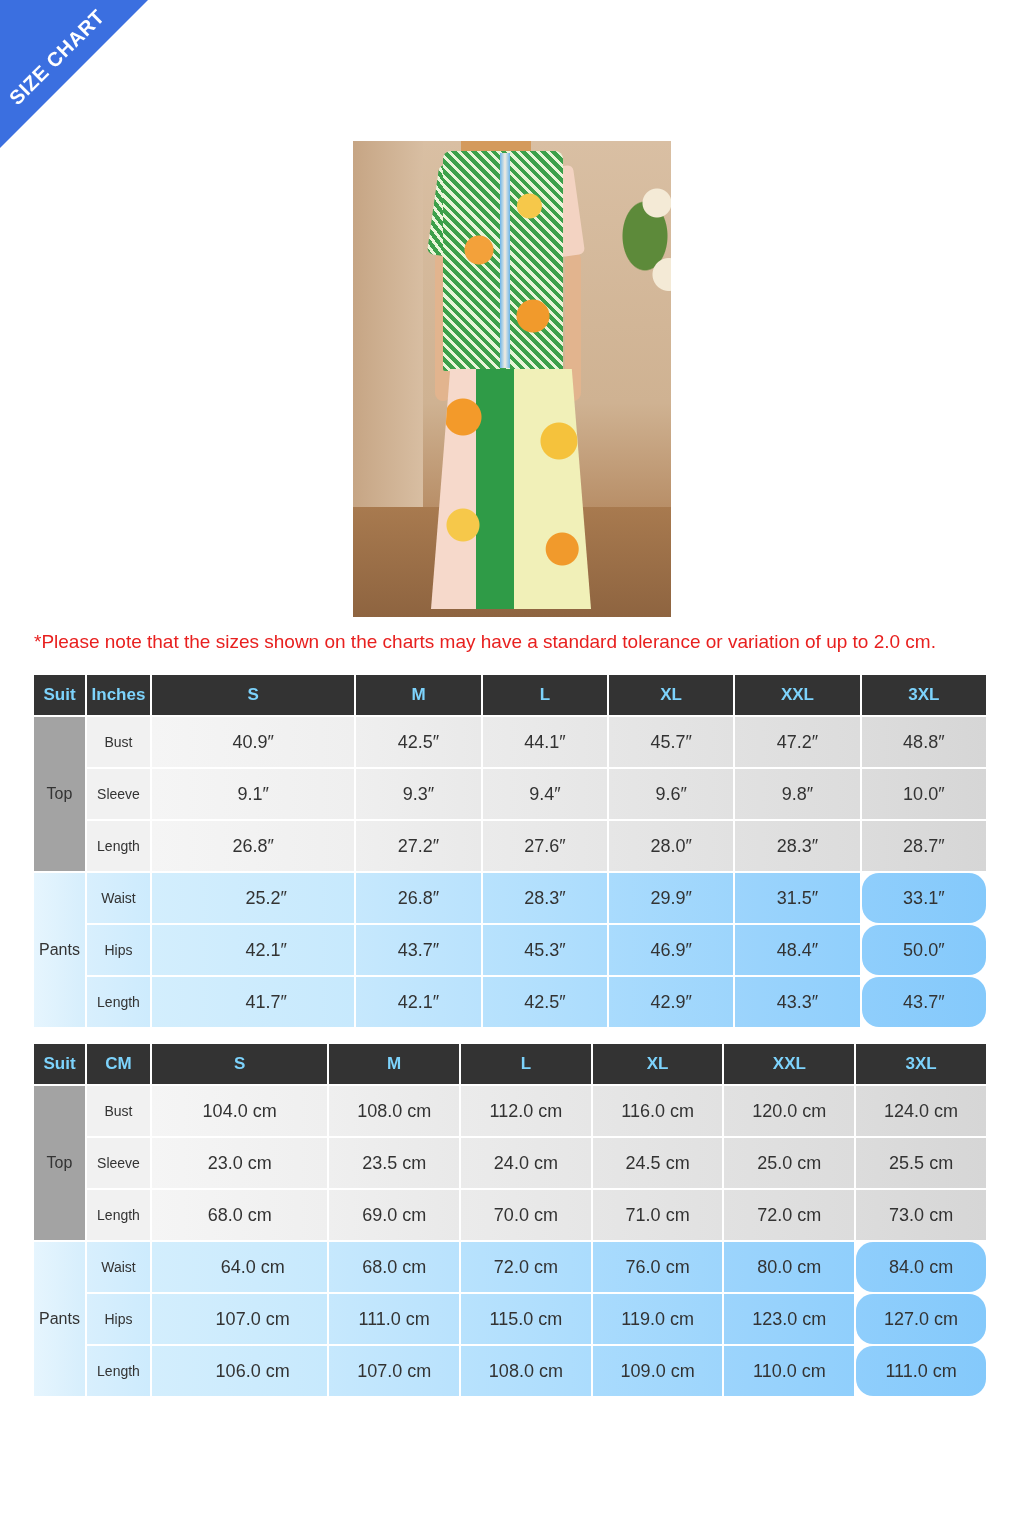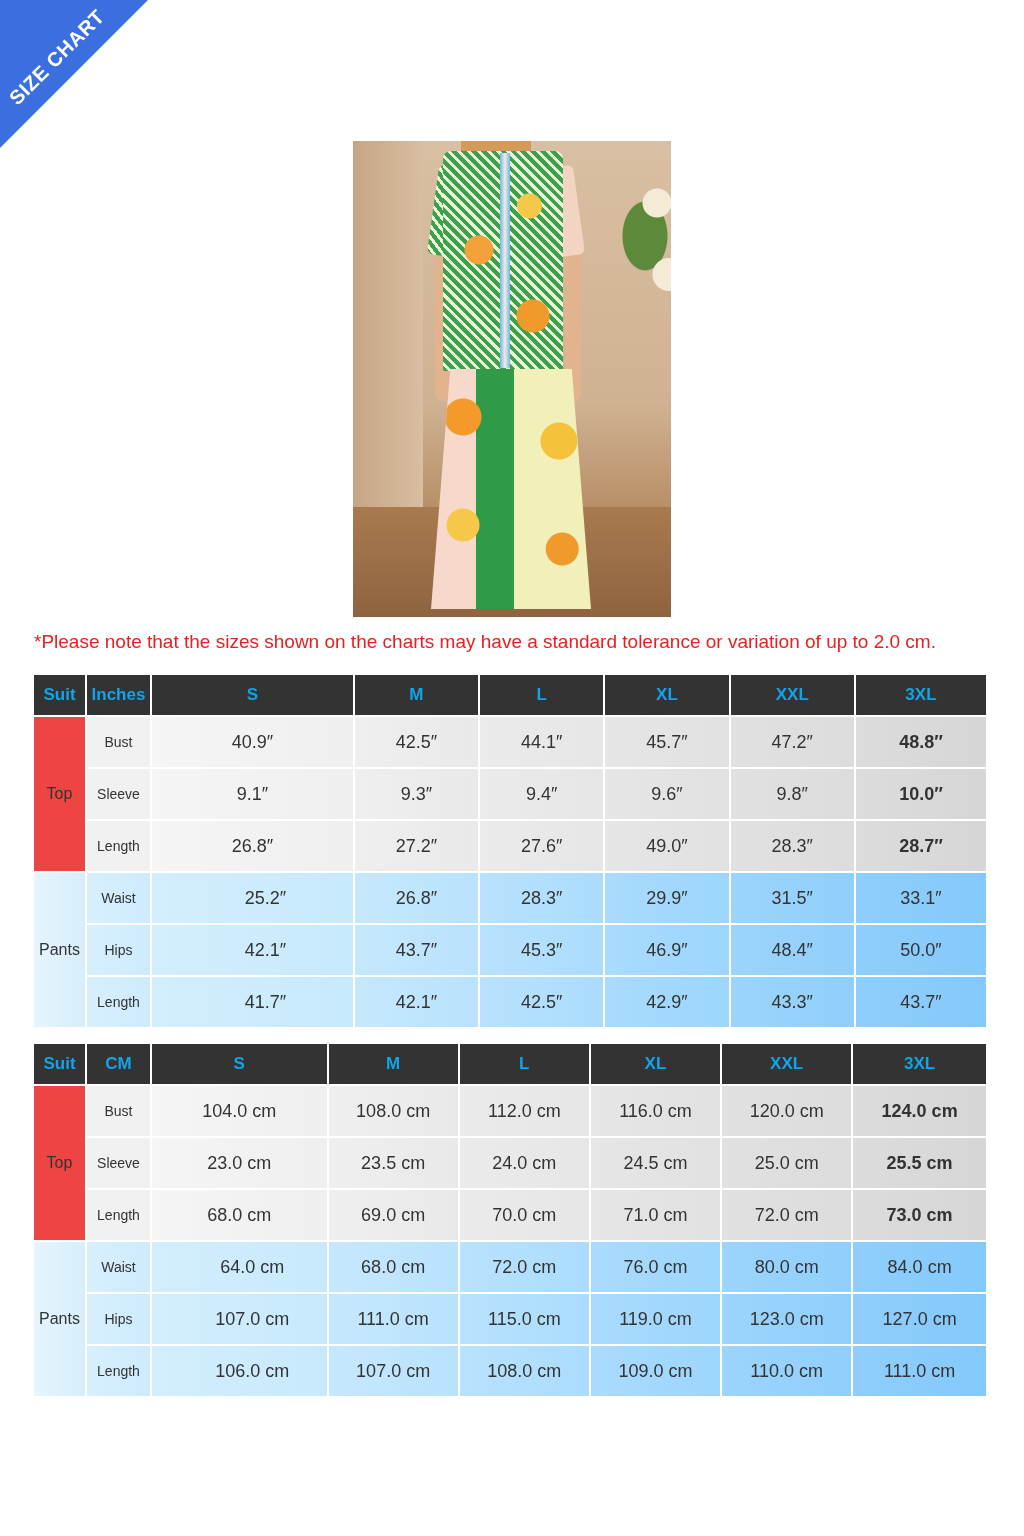--- a/index.html
+++ b/index.html
@@ -81,49 +81,49 @@
     .tolerance-note {
       position: absolute; left: 34px; top: 631px; font-size: 19px; color: #e8201f;
       white-space: nowrap;
     }
 
     .size-table {
       position: absolute; left: 34px; width: 956px;
       border-collapse: separate; border-spacing: 2px; margin-left: -2px;
     }
     .size-table th {
-      background: #333333; color: #0ea5e9; font-weight: bold; font-size: 17px;
+      background: #333333; color: #7dd3fc; font-weight: bold; font-size: 17px;
       height: 40px; text-align: center;
     }
     .size-table td {
       height: 50px; text-align: center; font-size: 18px; color: #333;
     }
     .size-table td.section { font-size: 16px; }
     .size-table td.measure { font-size: 14px; }
 
     .size-table tr.top td { background: linear-gradient(90deg, #f5f5f5, #dedede); }
-    .size-table tr.top td.section { background: #ef4444; }
+    .size-table tr.top td.section { background: #a3a3a3; }
     .size-table tr.pants td { background: linear-gradient(90deg, #dff2fd, #bfe3fb); }
     .size-table tr.pants td.section { background: linear-gradient(90deg, #e6f5fe, #d6eefc); }
 
     .size-table tr.top td.c0 { background: linear-gradient(90deg,#f5f5f5,#efefef); }
     .size-table tr.top td.c1 { background: linear-gradient(90deg,#efefef,#e9e9e9); }
     .size-table tr.top td.c2 { background: linear-gradient(90deg,#ebebeb,#e6e6e6); text-align: center; }
     .size-table tr.top td.c3 { background: linear-gradient(90deg,#e6e6e6,#e1e1e1); }
     .size-table tr.top td.c4 { background: linear-gradient(90deg,#e1e1e1,#dcdcdc); }
-    .size-table tr.top td.c5 { background: linear-gradient(90deg,#dcdcdc,#d6d6d6); font-weight: bold; }
+    .size-table tr.top td.c5 { background: linear-gradient(90deg,#dcdcdc,#d6d6d6); }
     .size-table tr.top td.measure { background: #f1f1f1; }
 
     .size-table tr.pants td.measure { background: linear-gradient(90deg,#d8effd,#cdebfd); }
     .size-table tr.pants td.c0 { background: linear-gradient(90deg,#d3eefd,#c7e9fd); padding-left: 26px; }
     .size-table tr.pants td.c1 { background: linear-gradient(90deg,#c6e8fd,#b9e2fd); }
     .size-table tr.pants td.c2 { background: linear-gradient(90deg,#b8e2fd,#abdcfd); }
     .size-table tr.pants td.c3 { background: linear-gradient(90deg,#a9dbfd,#9dd5fc); }
     .size-table tr.pants td.c4 { background: linear-gradient(90deg,#9cd4fc,#90cffc); margin-left: 8px; }
-    .size-table tr.pants td.c5 { background: linear-gradient(90deg,#8fcefc,#84c9fb); }
+    .size-table tr.pants td.c5 { background: linear-gradient(90deg,#8fcefc,#84c9fb); border-radius: 17px; }
 
     #table-inches { top: 673px; }
     #table-cm { top: 1042px; }
 
     col.c-suit { width: 51px; }
     col.c-meas { width: 63px; }
   </style>
 </head>
 <body>
 
@@ -189,21 +189,21 @@
       <td class="c2">9.4″</td>
       <td class="c3">9.6″</td>
       <td class="c4">9.8″</td>
       <td class="c5">10.0″</td>
     </tr>
     <tr class="top">
       <td class="measure">Length</td>
       <td class="c0">26.8″</td>
       <td class="c1">27.2″</td>
       <td class="c2">27.6″</td>
-      <td class="c3">49.0″</td>
+      <td class="c3">28.0″</td>
       <td class="c4">28.3″</td>
       <td class="c5">28.7″</td>
     </tr>
     <tr class="pants">
       <td class="section" rowspan="3">Pants</td>
       <td class="measure">Waist</td>
       <td class="c0">25.2″</td>
       <td class="c1">26.8″</td>
       <td class="c2">28.3″</td>
       <td class="c3">29.9″</td>

